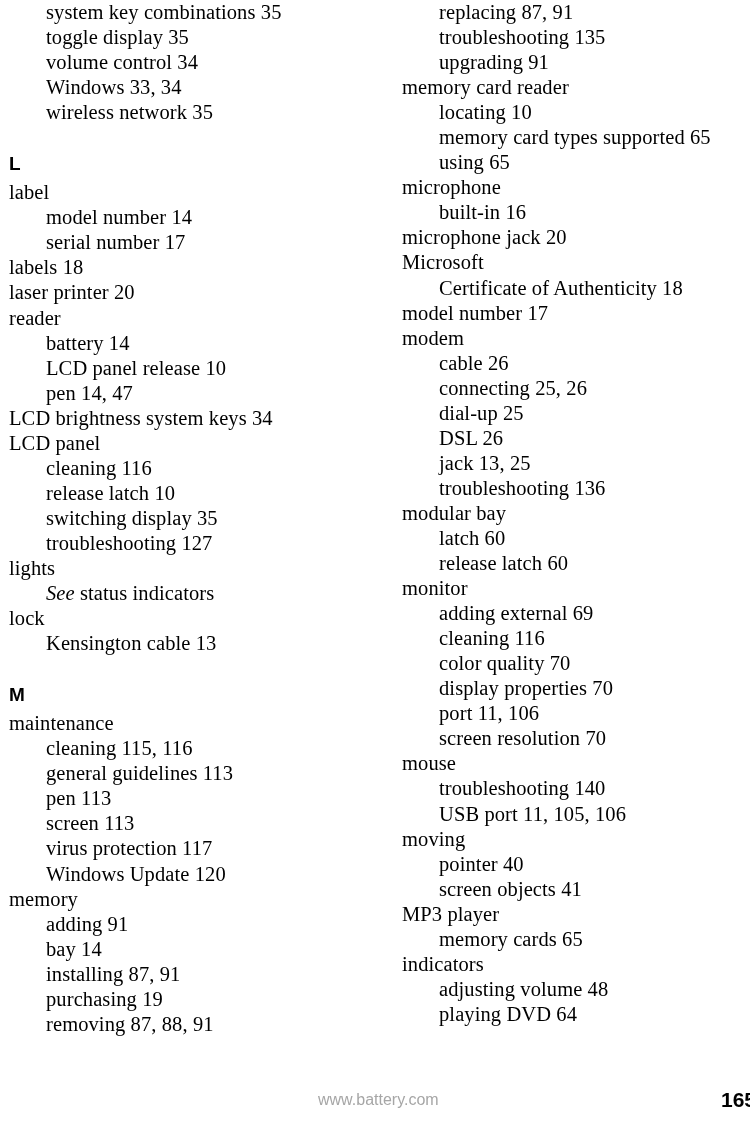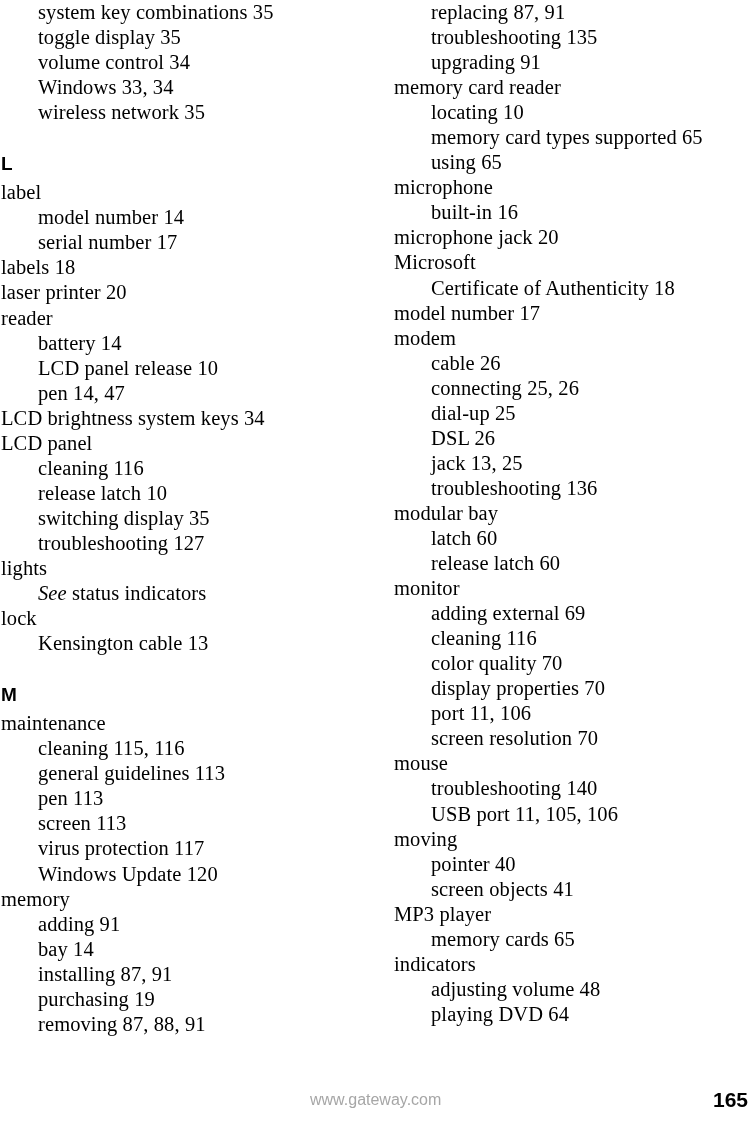--- a/index.html
+++ b/index.html
@@ -11,21 +11,21 @@
     width: 750px;
     height: 1121px;
     position: relative;
     font-family: "Liberation Serif", "DejaVu Serif", serif;
     color: #000000;
     overflow: hidden;
   }
 
   #page {
     position: absolute;
-    left: 0;
+    left: 8px;
     top: 0;
     width: 680px;
     height: 1121px;
   }
 
   .columns {
     position: absolute;
     left: 0;
     top: 0;
     width: 750px;
@@ -194,17 +194,17 @@
         <div class="index-line sub">screen objects  41</div>
         <div class="index-line main">MP3 player</div>
         <div class="index-line sub">memory cards  65</div>
         <div class="index-line main">indicators</div>
         <div class="index-line sub">adjusting volume  48</div>
         <div class="index-line sub">playing DVD  64</div>
       </div>
   </div>
 
   <div class="footer">
-    <div class="footer-url">www.gateway.com</div>
+    <div class="footer-url">www.battery.com</div>
     <div class="footer-pagenum">165</div>
   </div>
 
 </div>
 
 </body></html>

